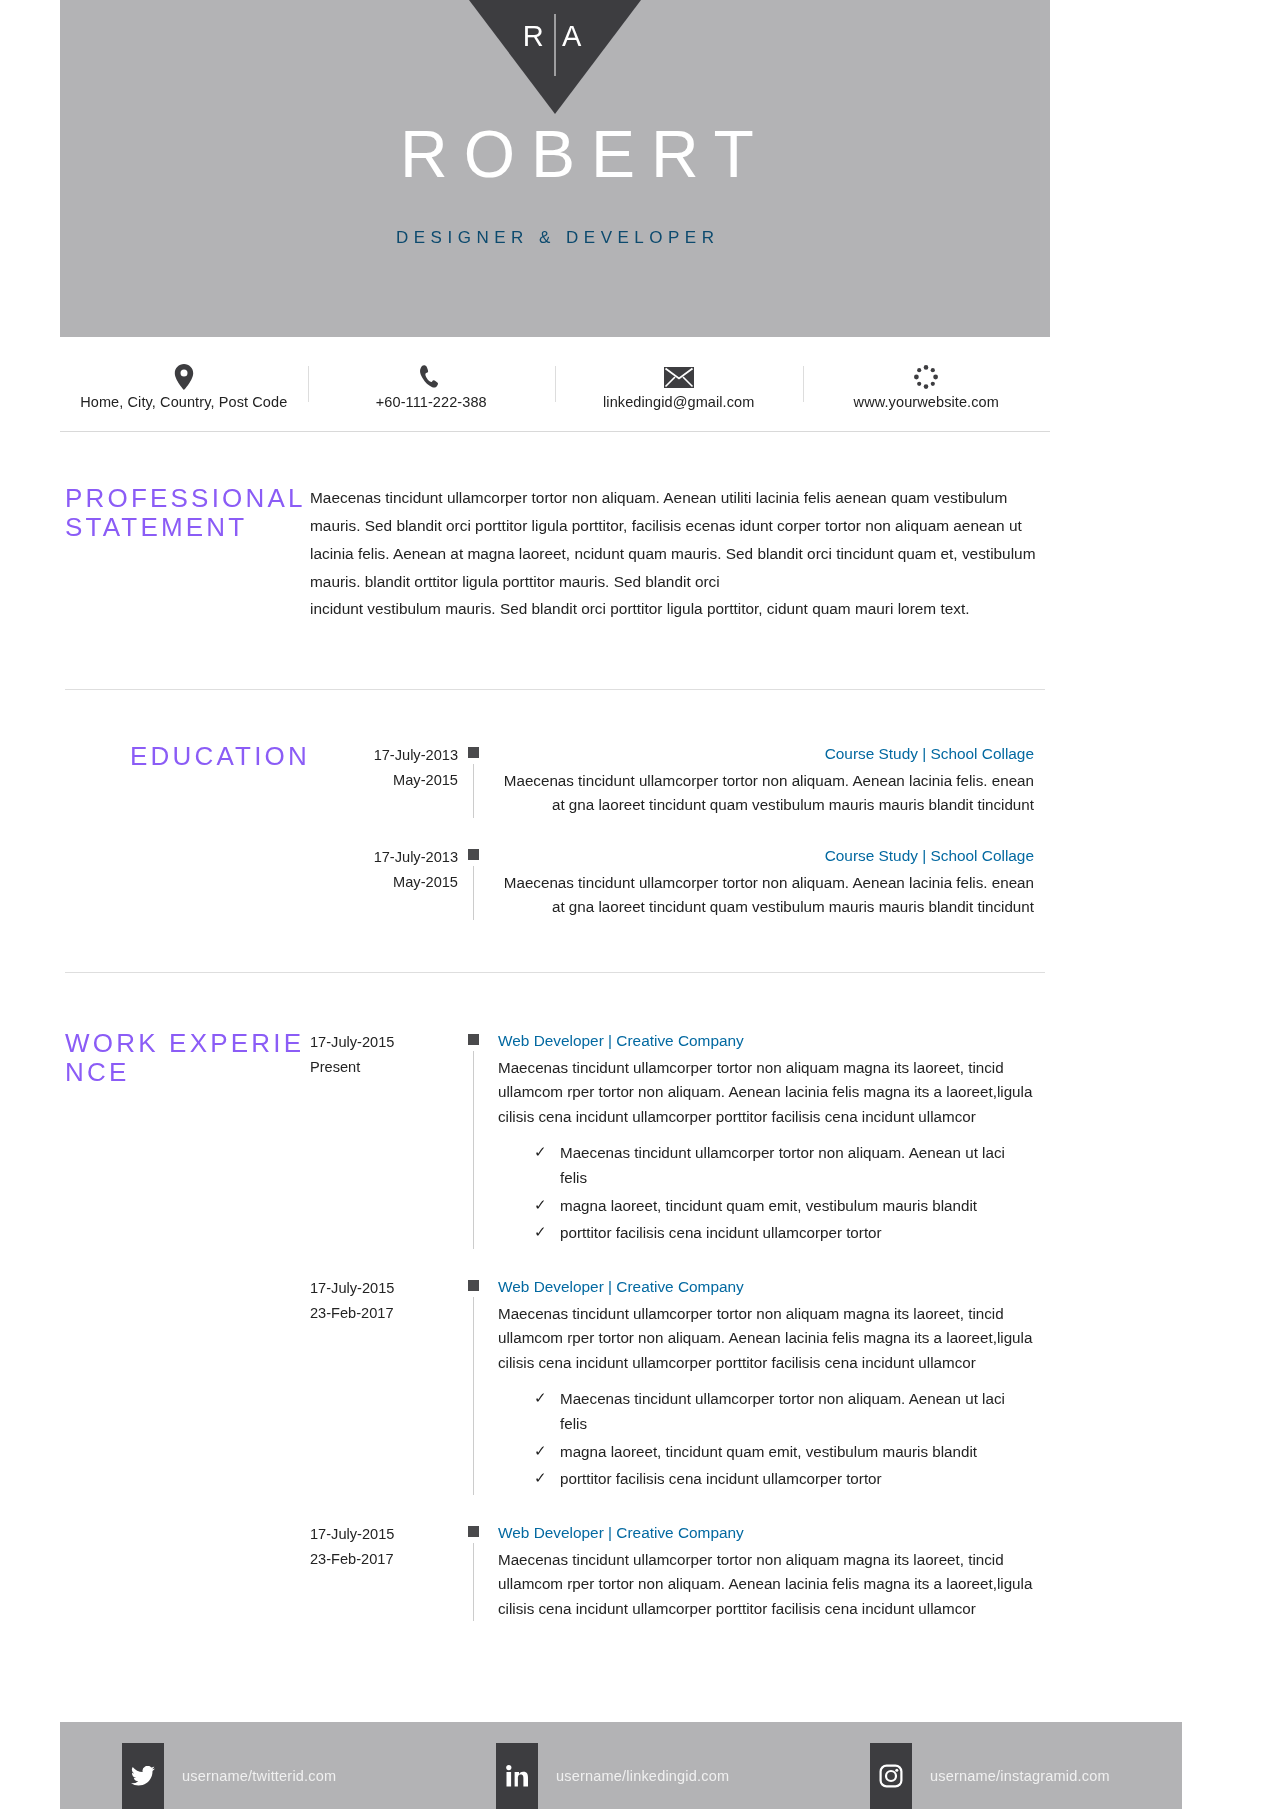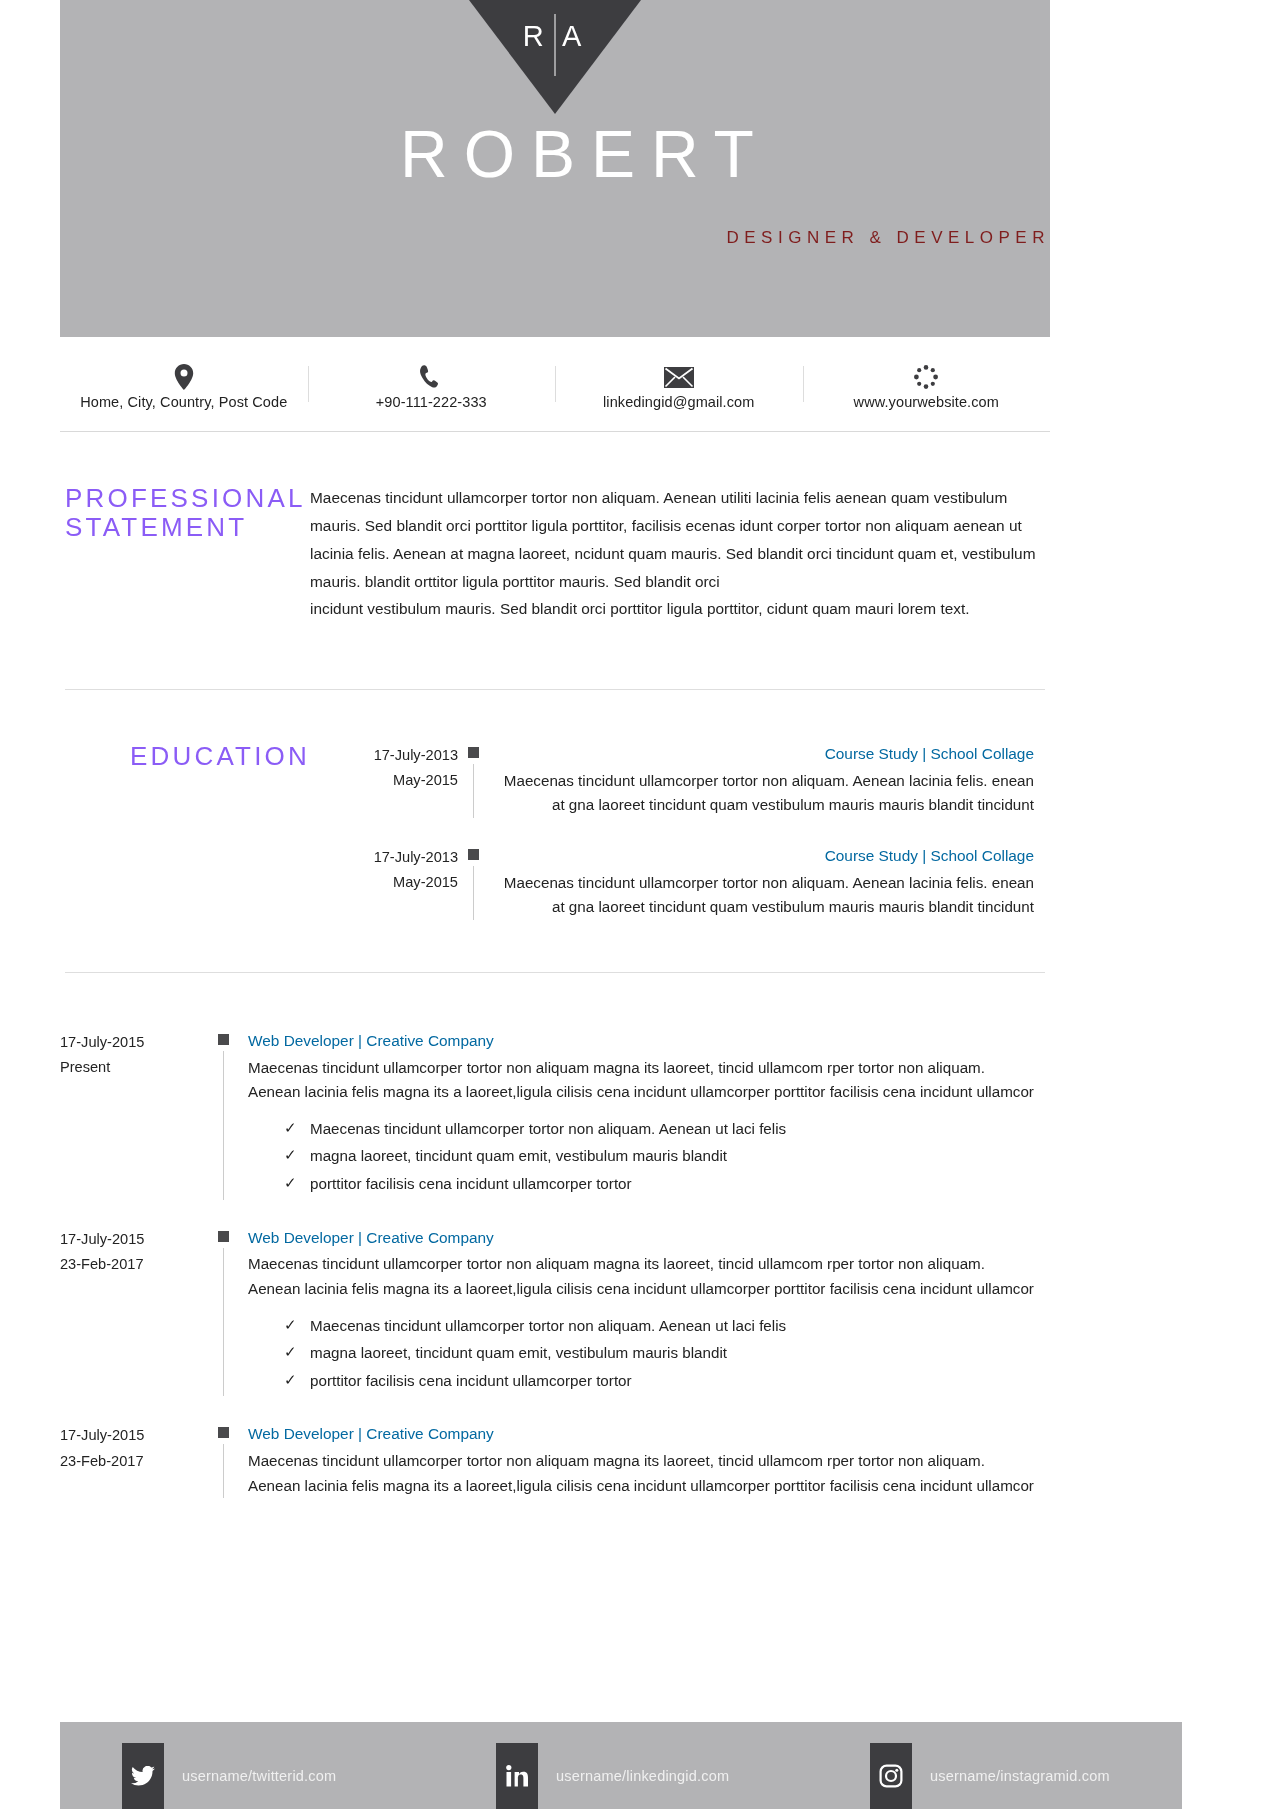--- a/index.html
+++ b/index.html
@@ -81,22 +81,22 @@
     letter-spacing: 16px;
     text-indent: 16px;
     line-height: 1.05;
     padding-left: 44px;
   }
   .role {
     position: absolute;
     left: 0;
     top: 228px;
     width: 990px;
-    text-align: right;
-    color: #7f1d1d;
+    text-align: center;
+    color: #0c4a6e;
     font-size: 17px;
     font-weight: 300;
     letter-spacing: 5.5px;
     text-indent: 5.5px;
   }
 
   
   .contact-bar {
     position: relative;
     display: flex;
@@ -309,21 +309,21 @@
         </div>
         <div class="contact-text">Home, City, Country, Post Code</div>
       </div>
 
       <div class="contact-cell">
         <div class="contact-icon">
           <svg width="24" height="25" viewBox="0 0 24 25">
               <path fill="#3d3d40" d="M6.2.6C4.6-.3 3 .6 2 2.4c-1.6 2.8-1.3 6 1.5 10.6 2.7 4.6 6 7.5 9.3 8.9 2.3 1 4 .6 5.2-1 .8-1 1.2-2 .9-2.7-.2-.5-.7-1-2.2-2-1.9-1.3-2.7-1-3.6.2-.5.6-.9.7-1.6.4-1.2-.5-2.5-1.8-3.8-3.9-1.2-2-1.6-3.4-1.1-4.3.2-.5.6-.7 1.3-.9 1.3-.4 1.5-1.1.8-3.2C8 2.1 7.5 1.3 6.2.6z"></path>
             </svg>
         </div>
-        <div class="contact-text">+90-111-222-333</div>
+        <div class="contact-text">+60-111-222-388</div>
       </div>
 
       <div class="contact-cell">
         <div class="contact-icon">
           <svg width="30" height="21" viewBox="0 0 30 21">
               <rect x="0" y="0" width="30" height="21" fill="#3d3d40"></rect>
               <path d="M1.5 1.5 L15 11.5 L28.5 1.5" stroke="#ffffff" stroke-width="1.8" fill="none"></path>
               <path d="M1.5 19.5 L11 10 M28.5 19.5 L19 10" stroke="#ffffff" stroke-width="1.6" fill="none"></path>
             </svg>
         </div>
@@ -398,20 +398,23 @@
             <div class="entry-desc">Maecenas tincidunt ullamcorper tortor non aliquam. Aenean lacinia felis. enean at gna laoreet tincidunt quam vestibulum mauris mauris blandit tincidunt</div>
           </div>
         </div>
 
       </div>
     </div>
 
     <div class="divider" style="margin-top:52px;"></div>
 
     <div class="section" style="padding-top:56px;">
+      <div class="sec-title-col">
+        <div class="sec-title h3">WORK EXPERIENCE</div>
+      </div>
       <div class="sec-body">
 
         <div class="entry">
           <div class="entry-dates">
             <div>17-July-2015</div>
             <div>Present</div>
           </div>
           <div class="entry-marker">
             <div class="sq"></div>
             <div class="line"></div>

